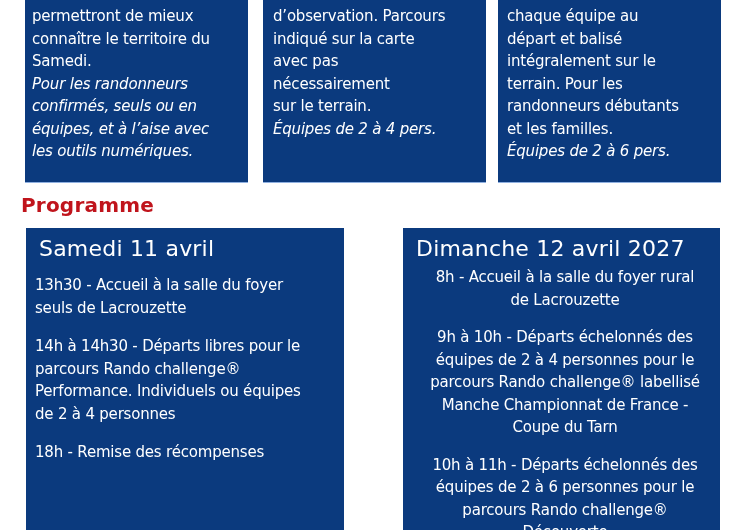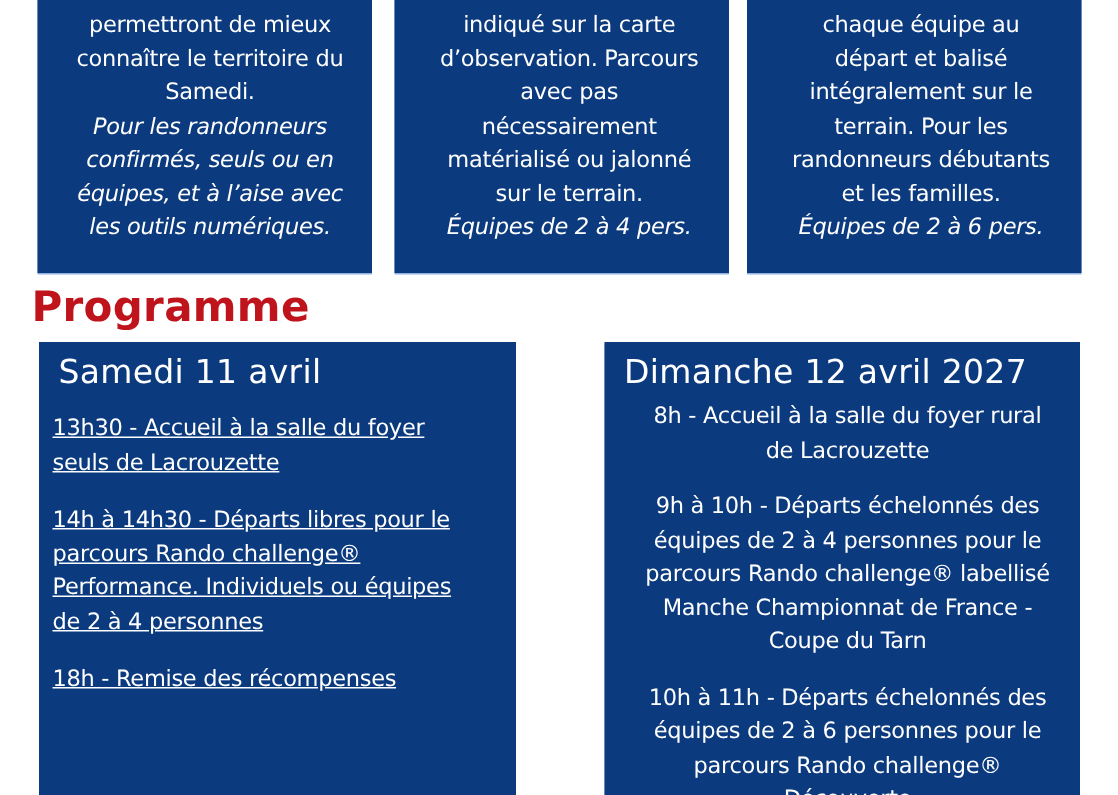--- a/index.html
+++ b/index.html
@@ -20,32 +20,32 @@
       color: #ffffff;
       box-sizing: border-box;
       box-shadow: 0 1px 0 #8fb0e0;
     }
     .card-text {
       font-size: 15px;
       line-height: 22.5px;
       letter-spacing: -0.2px;
       white-space: nowrap;
     }
-    .card-text .line { display: block; text-align: center; }
+    .card-text .line { display: block; }
     .card-text .italic { font-style: italic; }
 
     #card-1 { left: 25px; top: -10px; width: 223px; height: 192px; padding: 15px 0 0 7px; }
     #card-2 { left: 263px; top: -10px; width: 223px; height: 192px; padding: 15px 0 0 10px; }
     #card-3 { left: 498px; top: -10px; width: 223px; height: 192px; padding: 15px 0 0 9px; }
 
     .section-title {
       position: absolute;
       left: 21px;
       top: 190px;
-      font-size: 28px;
+      font-size: 20px;
       font-weight: bold;
       color: #c0141c;
       letter-spacing: 0.2px;
       margin: 0;
       line-height: 30px;
     }
 
     #day-sat { left: 26px; top: 228px; width: 318px; height: 320px; padding: 4px 0 0 9px; }
     #day-sun { left: 403px; top: 228px; width: 317px; height: 320px; padding: 4px 0 0 7px; }
 
@@ -61,21 +61,21 @@
     #day-sun .day-title { padding-left: 6px; }
 
     .event {
       font-size: 15px;
       line-height: 22.5px;
       letter-spacing: -0.2px;
       white-space: nowrap;
       margin: 0 0 16px 0;
     }
     .event .line { display: block; }
-    #day-sat .events { padding-top: 8px; text-decoration: underline; }
+    #day-sat .events { padding-top: 8px; }
     #day-sun .events { padding-top: 0px; }
     #day-sat .event { margin-bottom: 16px; }
     #day-sun .event { margin-bottom: 15px; text-align: center; }
   </style>
 </head>
 <body>
 
 <div class="card" id="card-1">
   <div class="card-text">
     <span class="line">permettront de mieux</span>
@@ -83,25 +83,24 @@
     <span class="line">Samedi.</span>
     <span class="line italic">Pour les randonneurs</span>
     <span class="line italic">confirmés, seuls ou en</span>
     <span class="line italic">équipes, et à l’aise avec</span>
     <span class="line italic">les outils numériques.</span>
   </div>
 </div>
 
 <div class="card" id="card-2">
   <div class="card-text">
+    <span class="line">d’observation. Parcours</span>
     <span class="line">indiqué sur la carte</span>
-    <span class="line">d’observation. Parcours</span>
     <span class="line">avec pas</span>
     <span class="line">nécessairement</span>
-    <span class="line">matérialisé ou jalonné</span>
     <span class="line">sur le terrain.</span>
     <span class="line italic">Équipes de 2 à 4 pers.</span>
   </div>
 </div>
 
 <div class="card" id="card-3">
   <div class="card-text">
     <span class="line">chaque équipe au</span>
     <span class="line">départ et balisé</span>
     <span class="line">intégralement sur le</span>

